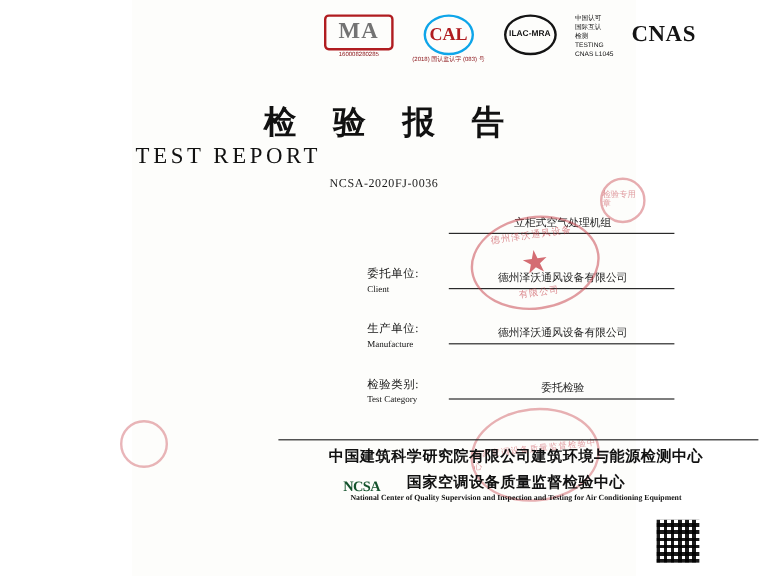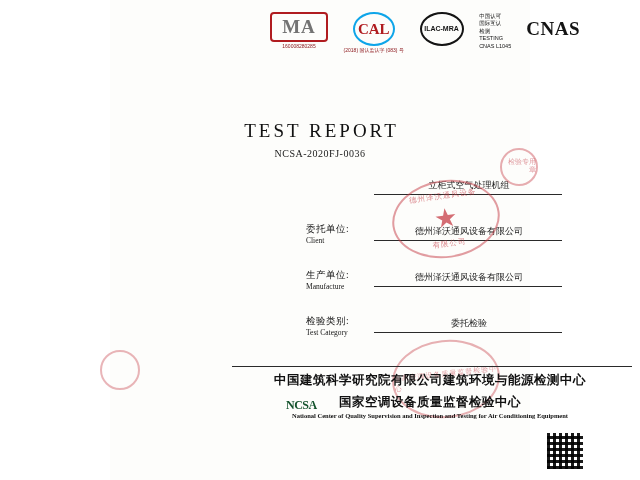--- a/index.html
+++ b/index.html
@@ -129,21 +129,21 @@
     font-size: 27px;
     font-weight: bold;
     letter-spacing: 12px;
     text-indent: 12px;
     color: #111111;
   }
   .title-en {
     position: absolute;
     left: 0; right: 0;
     top: 120px;
-    text-align: center;
+    text-align: left;
     font-family: "Liberation Serif", serif;
     font-size: 19px;
     letter-spacing: 3px;
     text-indent: 3px;
     color: #111111;
   }
   .report-no {
     position: absolute;
     left: 0; right: 0;
     top: 148px;
@@ -322,21 +322,21 @@
     height: 34px;
     border-radius: 50%;
     border: 2px solid rgba(197, 60, 70, 0.42);
     color: rgba(197, 60, 70, 0.5);
     font-family: "Liberation Serif", serif;
     font-size: 7px;
     line-height: 1.1;
     display: flex;
     align-items: center;
     justify-content: center;
-    text-align: right;
+    text-align: left;
     pointer-events: none;
   }
   .seal-left-edge {
     position: absolute;
     left: -10px;
     top: 350px;
     width: 36px;
     height: 36px;
     border-radius: 50%;
     border: 2px solid rgba(197, 60, 70, 0.38);
@@ -385,20 +385,21 @@
           <div>国际互认</div>
           <div>检测</div>
           <div>TESTING</div>
           <div>CNAS L1045</div>
         </div>
         <div class="cnas-mark">CNAS</div>
       </div>
 
     </div>
 
+    <div class="title-cn">检 验 报 告</div>
     <div class="title-en">TEST REPORT</div>
     <div class="report-no">NCSA-2020FJ-0036</div>
 
     <div class="fields">
 
       <div class="field-row">
         <div class="field-value">立柜式空气处理机组</div>
         <div class="field-rule"></div>
       </div>
 

